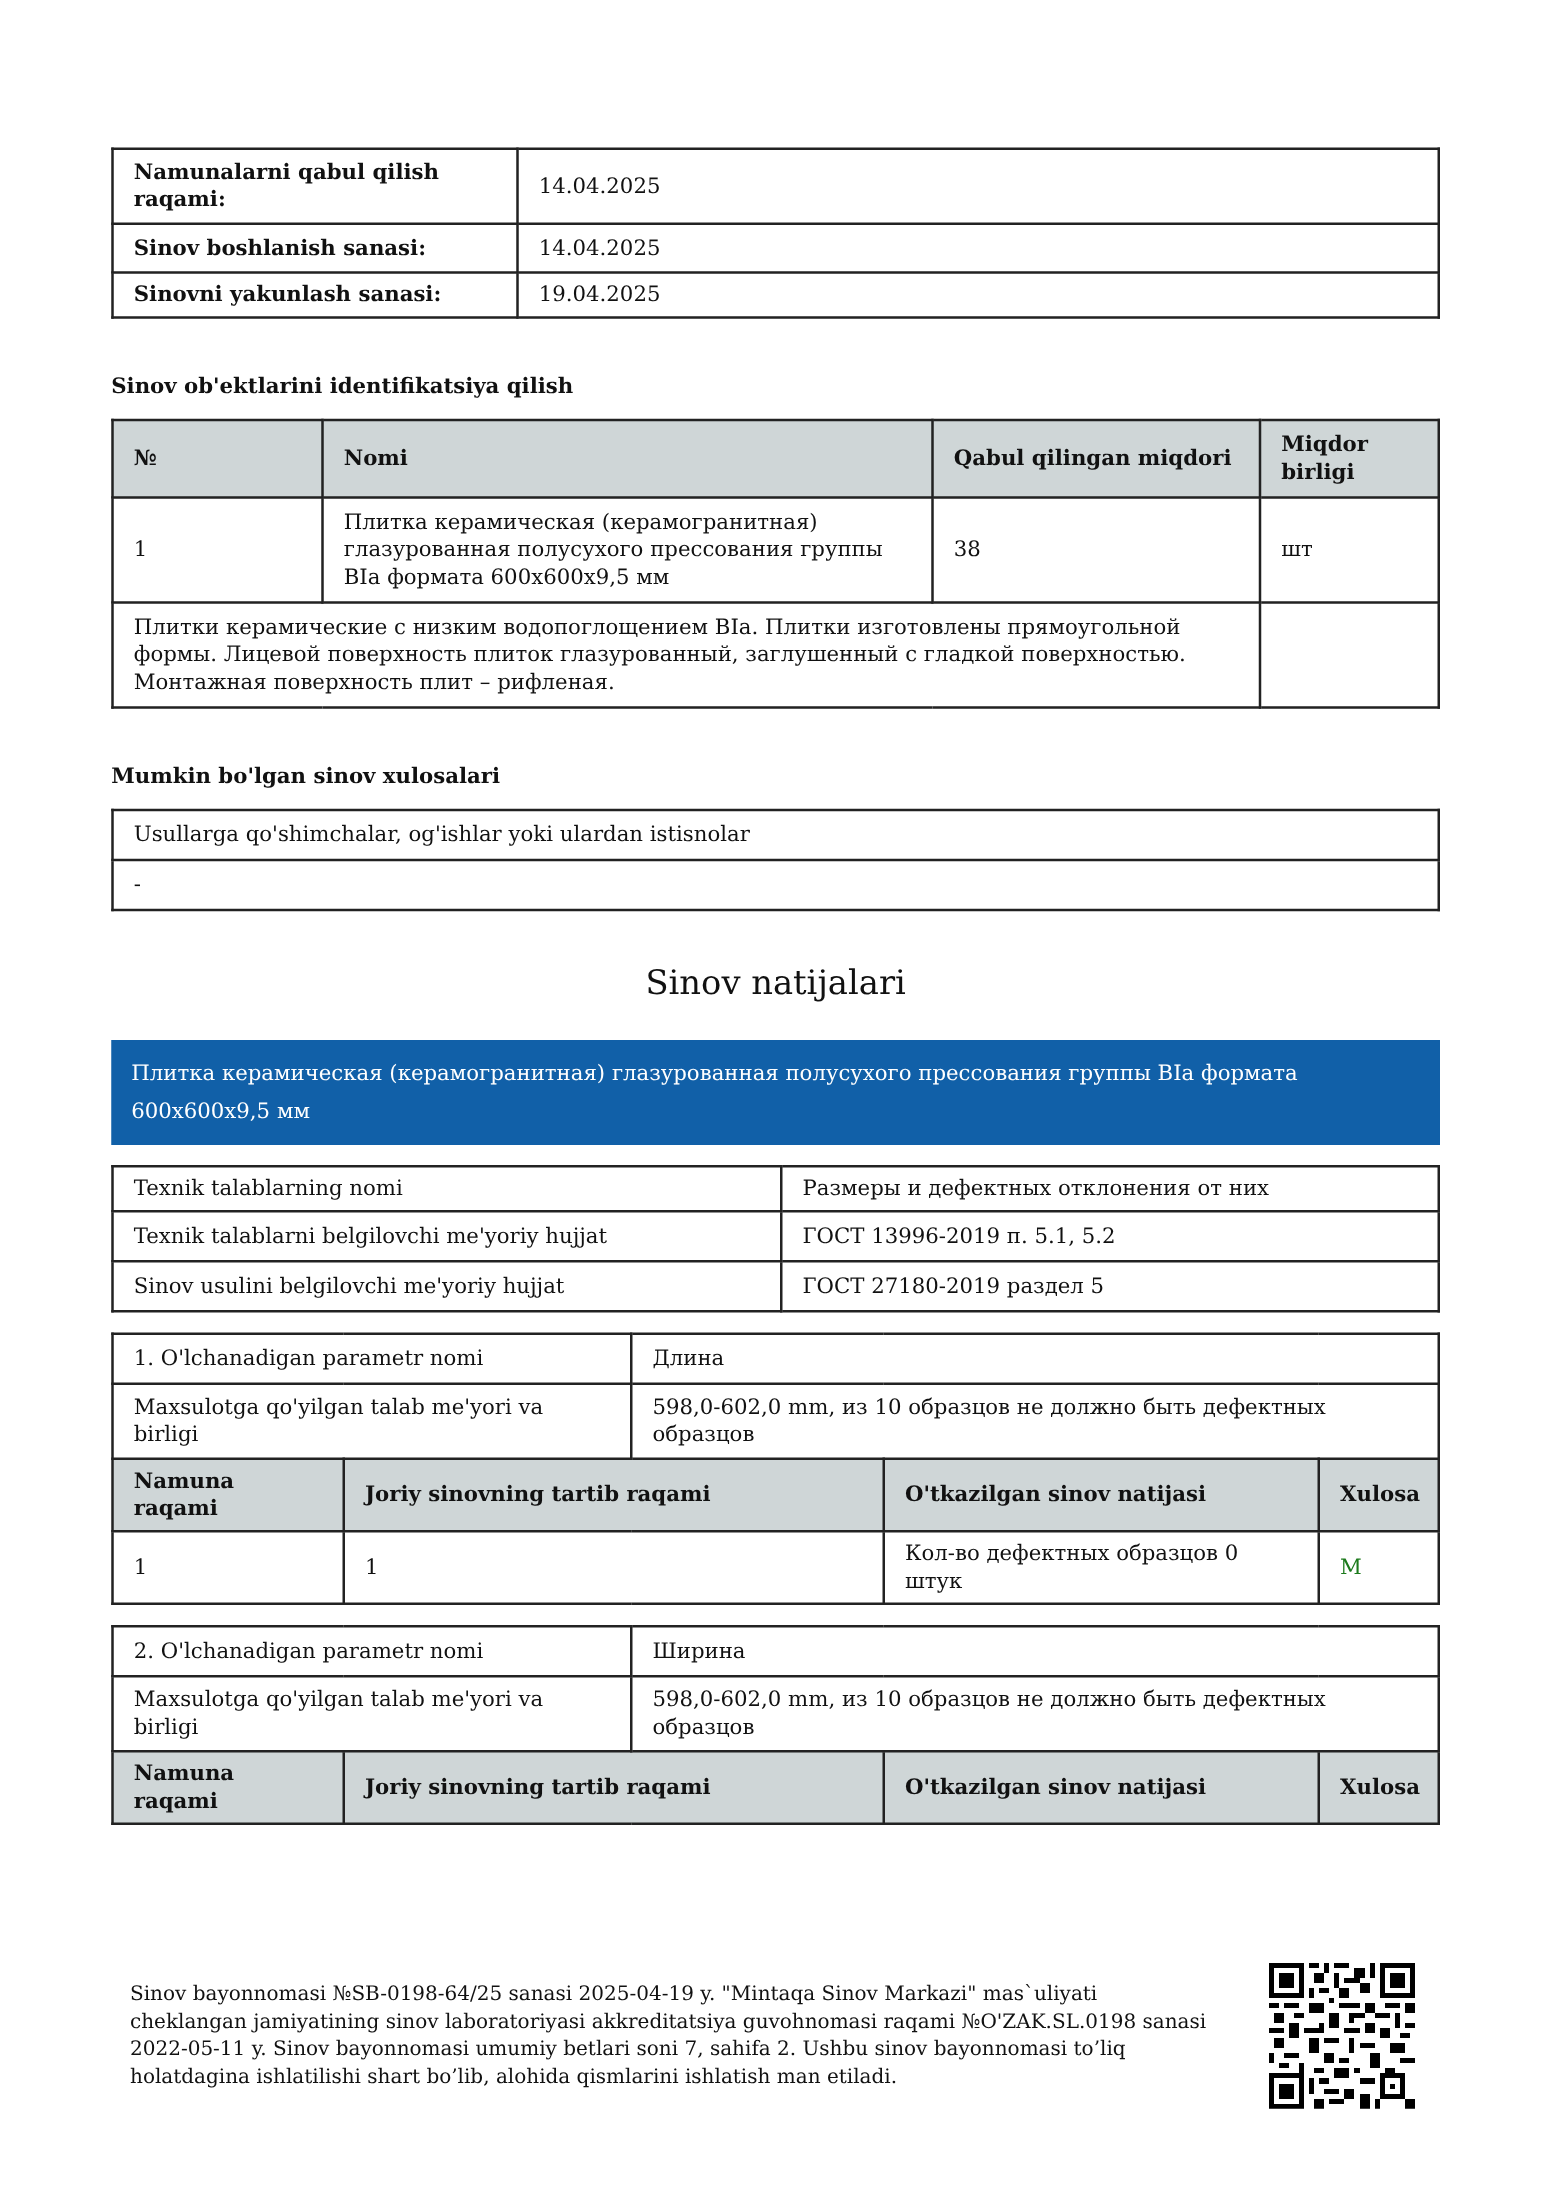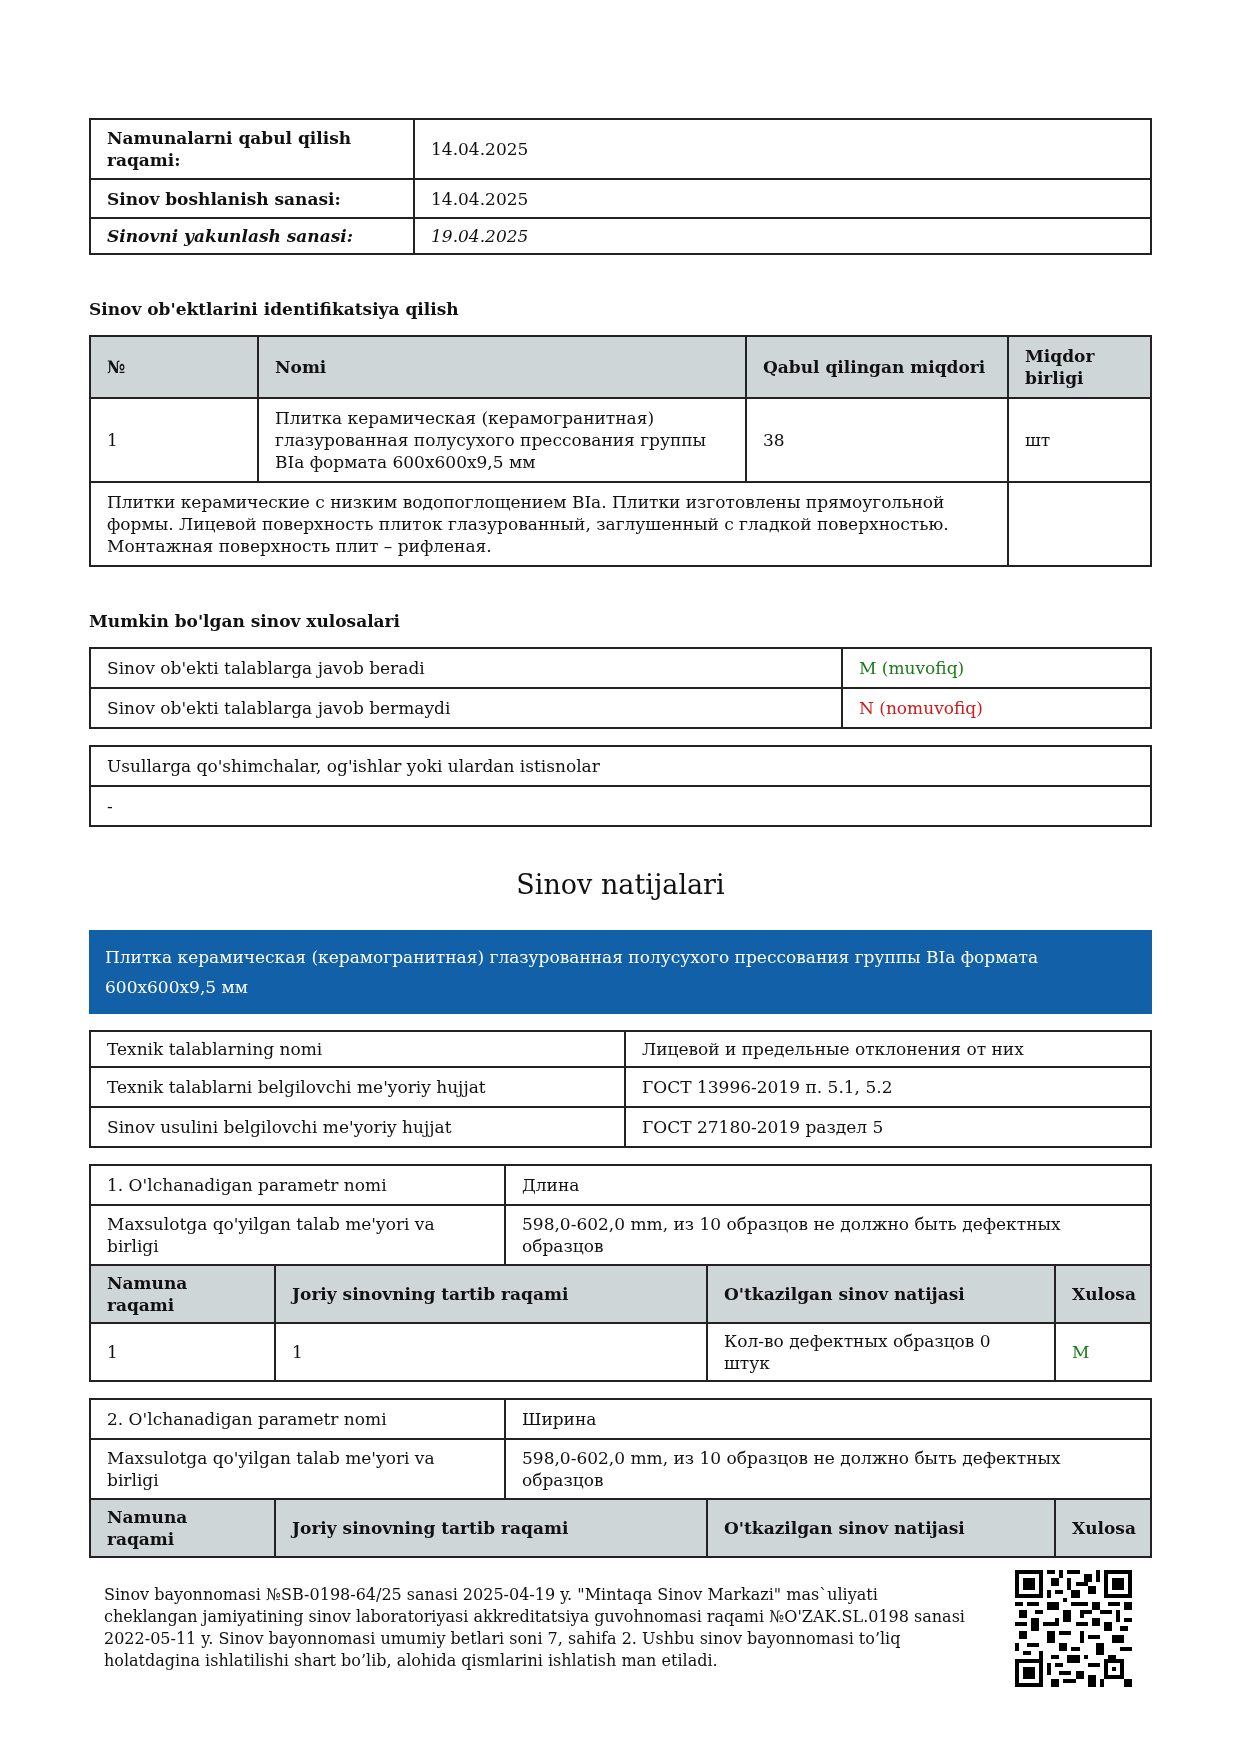--- a/index.html
+++ b/index.html
@@ -29,21 +29,21 @@
       </colgroup>
     <tbody>
         <tr style="height:60px;">
       <td class="bold">Namunalarni qabul qilish raqami:</td>
       <td>14.04.2025</td>
     </tr>
     <tr style="height:39px;">
       <td class="bold">Sinov boshlanish sanasi:</td>
       <td>14.04.2025</td>
     </tr>
-    <tr style="height:21px;font-style:italic;">
+    <tr style="height:21px;">
       <td class="bold">Sinovni yakunlash sanasi:</td>
       <td>19.04.2025</td>
     </tr>
   </tbody>
     </table>
 
   <p class="section-title" style="margin-bottom:16px;">Sinov ob'ektlarini identifikatsiya qilish</p>
   <table style="margin-bottom:44px;">
     <colgroup>
         <col style="width:168px">
@@ -65,36 +65,20 @@
       <td>шт</td>
     </tr>
     <tr style="height:84px;">
       <td colspan="3">Плитки керамические с низким водопоглощением BIa. Плитки изготовлены прямоугольной формы. Лицевой поверхность плиток глазурованный, заглушенный с гладкой поверхностью. Монтажная поверхность плит – рифленая.</td>
       <td></td>
     </tr>
   </tbody>
     </table>
 
   <p class="section-title" style="margin-bottom:16px;">Mumkin bo'lgan sinov xulosalari</p>
-  <table style="margin-bottom:16px;">
-    <colgroup>
-        <col style="width:752px">
-        <col>
-      </colgroup>
-    <tbody>
-        <tr style="height:40px;">
-      <td>Sinov ob'ekti talablarga javob beradi</td>
-      <td class="green">M (muvofiq)</td>
-    </tr>
-    <tr style="height:40px;">
-      <td>Sinov ob'ekti talablarga javob bermaydi</td>
-      <td class="red">N (nomuvofiq)</td>
-    </tr>
-  </tbody>
-    </table>
 
   <table style="margin-bottom:42px;">
     <tbody>
         <tr style="height:40px;">
       <td>Usullarga qo'shimchalar, og'ishlar yoki ulardan istisnolar</td>
     </tr>
     <tr style="height:40px;">
       <td>-</td>
     </tr>
   </tbody>
@@ -104,21 +88,21 @@
   <div class="banner" style="margin-bottom:16px;">Плитка керамическая (керамогранитная) глазурованная полусухого прессования группы BIa формата 600x600x9,5 мм</div>
 
   <table style="margin-bottom:16px;">
     <colgroup>
         <col style="width:535px">
         <col>
       </colgroup>
     <tbody>
         <tr style="height:32px;">
       <td>Texnik talablarning nomi</td>
-      <td>Лицевой и предельные отклонения от них</td>
+      <td>Размеры и дефектных отклонения от них</td>
     </tr>
     <tr style="height:40px;">
       <td>Texnik talablarni belgilovchi me'yoriy hujjat</td>
       <td>ГОСТ 13996-2019 п. 5.1, 5.2</td>
     </tr>
     <tr style="height:40px;">
       <td>Sinov usulini belgilovchi me'yoriy hujjat</td>
       <td>ГОСТ 27180-2019 раздел 5</td>
     </tr>
   </tbody>

